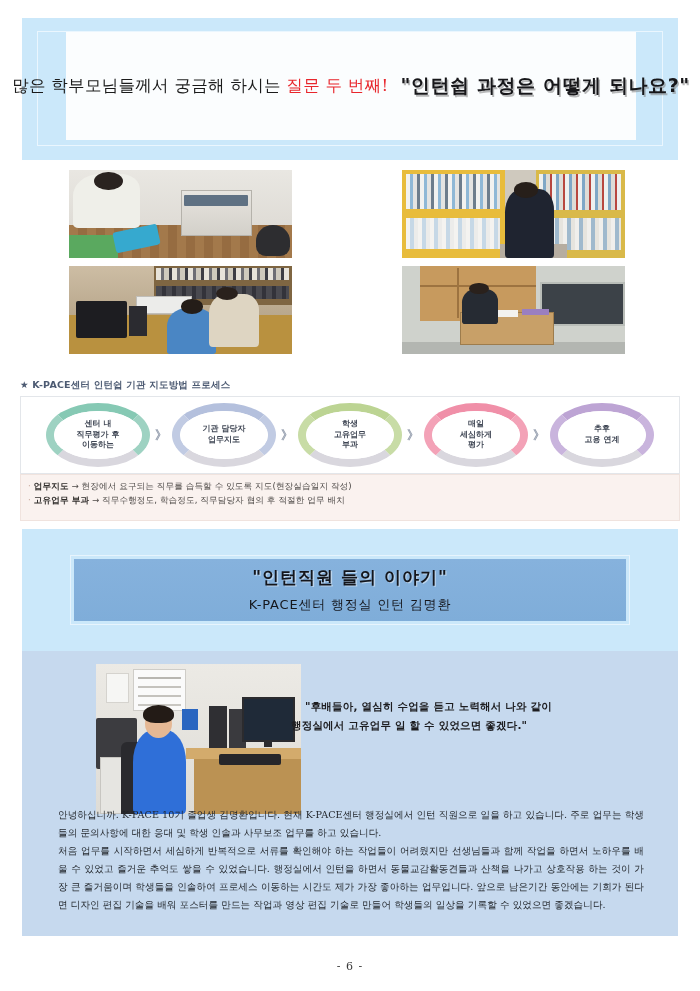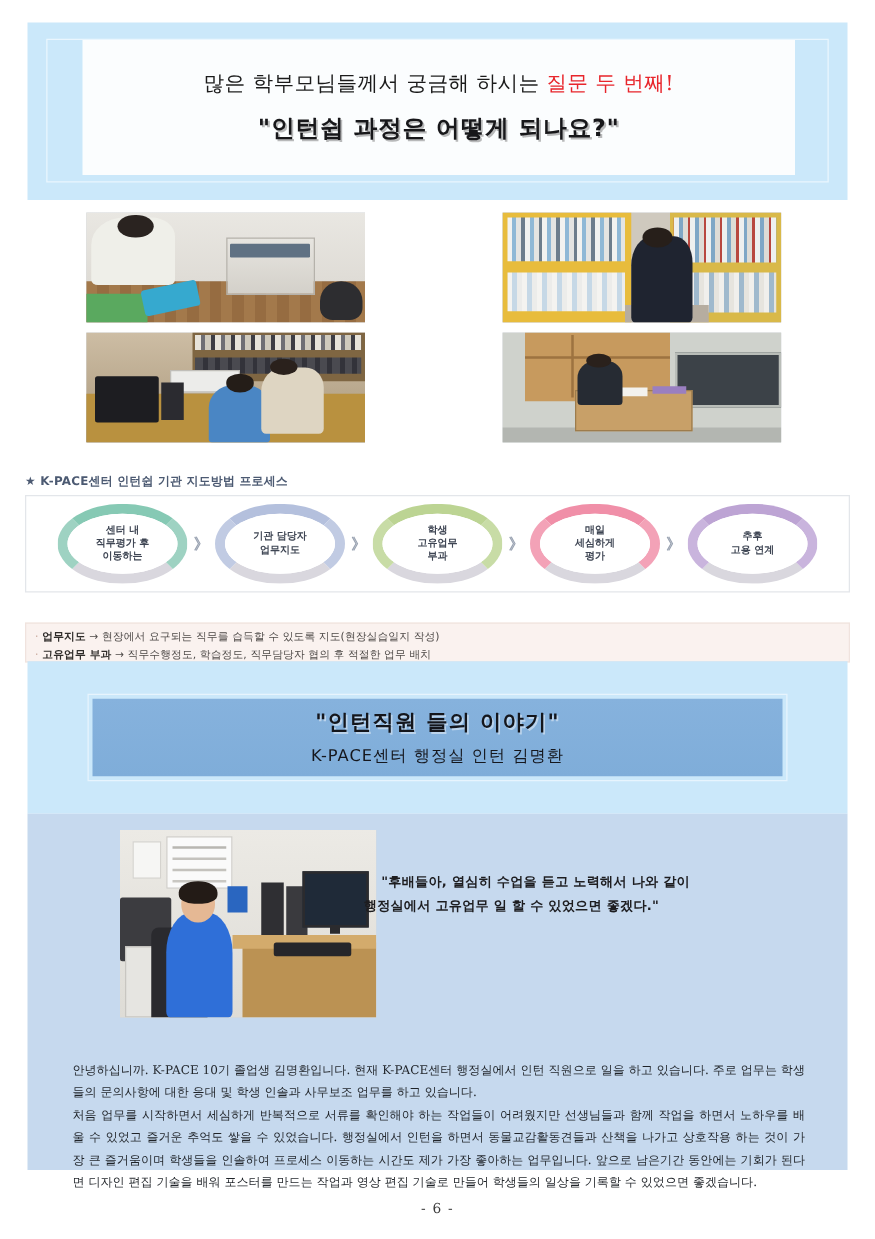--- a/index.html
+++ b/index.html
@@ -43,21 +43,20 @@
   }
   .headline-white {
     position: absolute;
     left: 44px;
     top: 14px;
     width: 570px;
     height: 108px;
     background: #fbfdfe;
     box-sizing: border-box;
     display: flex;
-    flex-direction: column;
     align-items: center;
     justify-content: center;
     gap: 12px;
   }
   .headline-line1 {
     font-size: 16.5px;
     color: #1b1b1b;
     letter-spacing: 0.3px;
     white-space: nowrap;
     font-family: "DejaVu Serif", "Liberation Serif", serif;
@@ -218,26 +217,25 @@
     color: #9aa3b2;
     font-weight: bold;
   }
 
   
   .notes {
     position: absolute;
     left: 20px;
     top: 474px;
     width: 660px;
-    height: 32px;
+    height: 47px;
     background: #faf2ef;
     border: 1px solid #f0e3de;
     box-sizing: border-box;
     padding: 5px 0 0 7px;
-    margin-top: 24px;
   }
   .note {
     font-size: 8.6px;
     color: #4e4a48;
     line-height: 1.62;
     white-space: nowrap;
     letter-spacing: 0.1px;
   }
   .note .dot { color: #c9a99c; margin-right: 3px; }
   .note b { color: #2f2c2a; font-weight: bold; }
@@ -341,21 +339,20 @@
   .body-text {
     position: absolute;
     left: 58px;
     top: 806px;
     width: 586px;
     font-family: "DejaVu Serif", "Liberation Serif", serif;
     font-size: 9.6px;
     color: #1f2328;
     line-height: 1.88;
     letter-spacing: 0.05px;
-    margin-top: 42px;
   }
   .body-text p { margin: 0; text-align: justify; }
 
   .page-num {
     position: absolute;
     left: 0;
     top: 960px;
     width: 700px;
     text-align: center;
     font-size: 11px;

